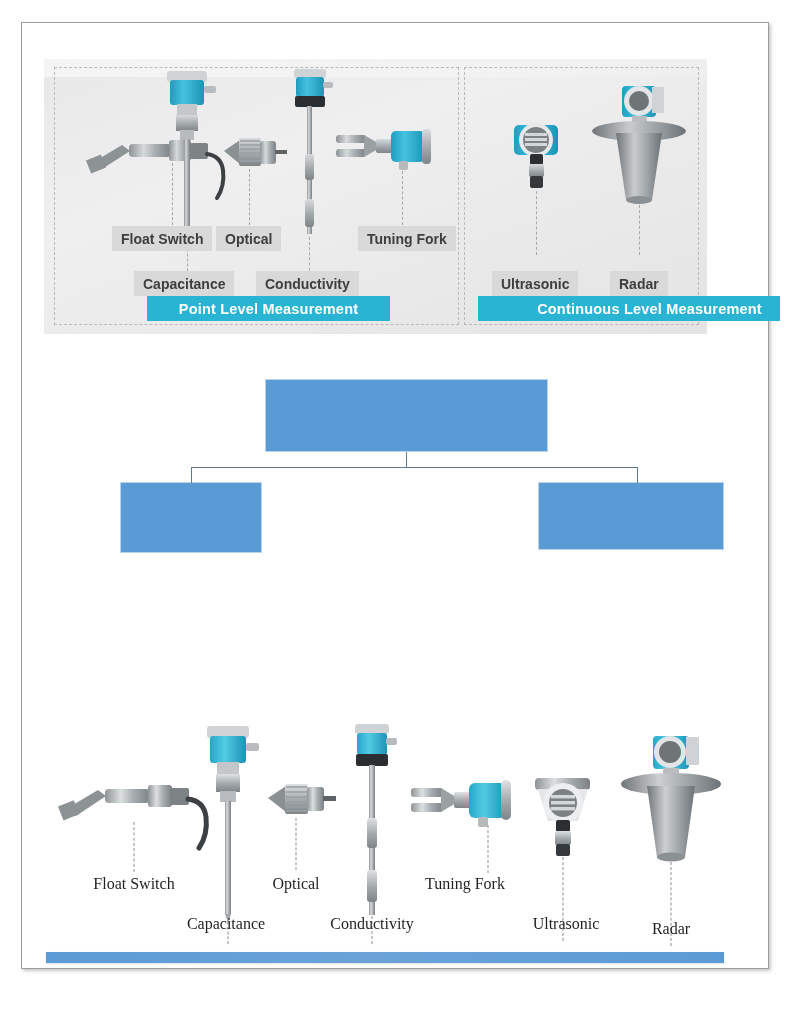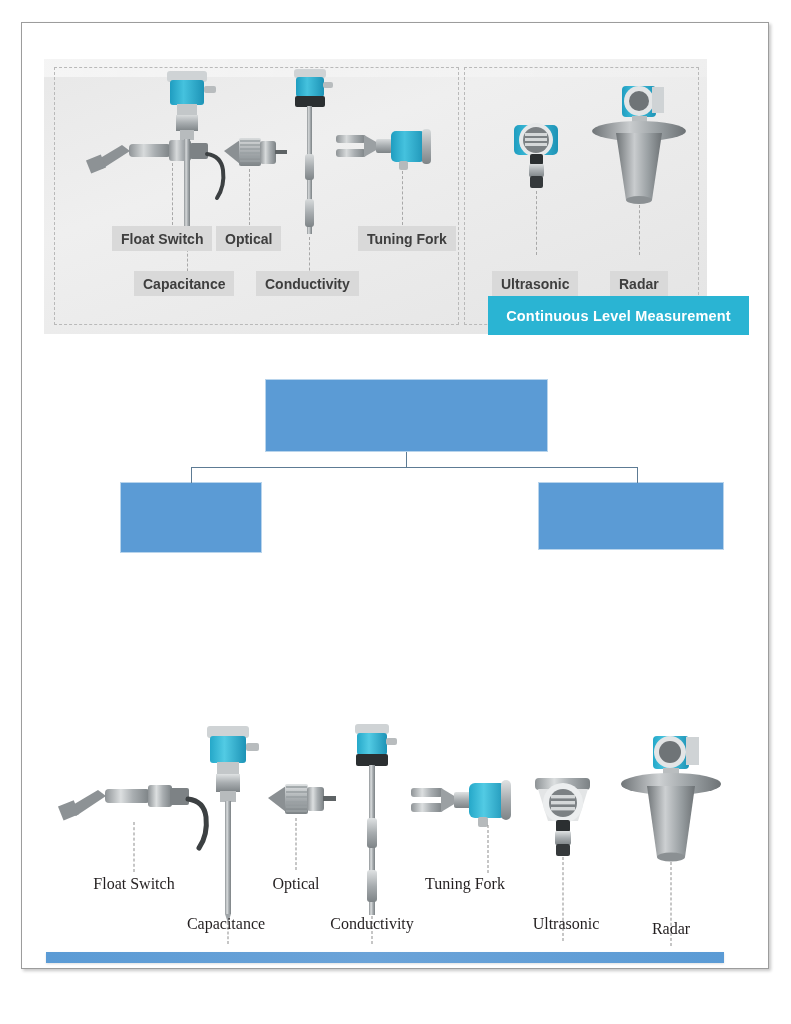--- a/index.html
+++ b/index.html
@@ -15,21 +15,21 @@
               background:linear-gradient(90deg,rgba(255,255,255,.55),rgba(255,255,255,.1));}
 
   .dash-box{position:absolute;border:1px dashed #b9b9b9;box-sizing:border-box;}
   .dash-left{left:10px;top:8px;width:405px;height:258px;}
   .dash-right{left:420px;top:8px;width:235px;height:258px;}
 
   .band{position:absolute;background:#2ab4d3;color:#fff;
         font-size:14.5px;font-weight:bold;letter-spacing:.2px;
         display:flex;align-items:center;justify-content:center;}
   .band-point{left:103px;top:237px;width:243px;height:25px;}
-  .band-cont{left:444px;top:237px;width:261px;height:39px;}
+  .band-cont{left:434px;top:237px;width:261px;height:25px;padding-left:41px;}
 
   .tag{position:absolute;background:#d9d9d9;color:#3e3e3e;
        font-size:14px;font-weight:bold;display:flex;align-items:center;justify-content:center;
        height:25px;white-space:nowrap;padding:0 9px;box-sizing:border-box;}
 
   .leader{position:absolute;border-left:1px dashed #a8a8a8;}
 
   
   .flow{position:absolute;left:0;top:0;width:791px;height:1024px;pointer-events:none;}
   .fbox{position:absolute;background:#5b9bd5;border:1px solid #b8d4ec;box-sizing:border-box;
@@ -191,20 +191,23 @@
       <span>Tuning Fork</span>
     </div>
 
     <div class="tag" style="left:448px;top:212px;">
       <span>Ultrasonic</span>
     </div>
     <div class="tag" style="left:566px;top:212px;">
       <span>Radar</span>
     </div>
 
+    <div class="band band-point">
+      <span>Point Level Measurement</span>
+    </div>
     <div class="band band-cont">
       <span>Continuous Level Measurement</span>
     </div>
   </div>
 </div>
 
 <div class="flow">
   <div class="fbox fbox-top">
     <span></span>
   </div>

